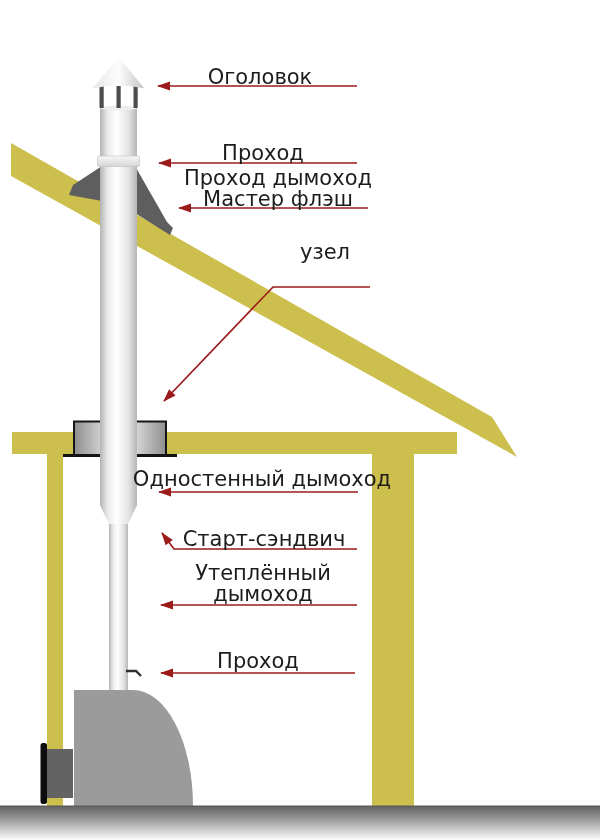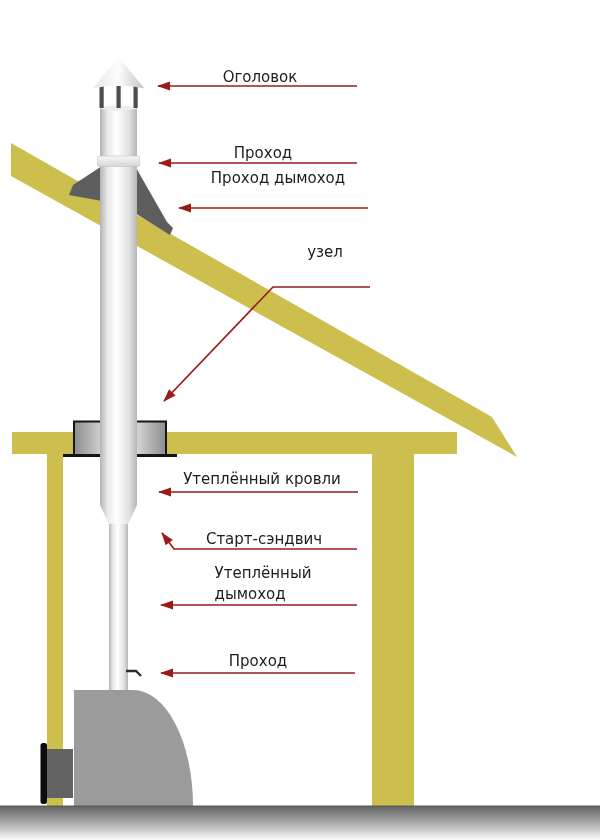--- a/index.html
+++ b/index.html
@@ -3,22 +3,22 @@
 <meta charset="utf-8">
 <style>
   :root{
     --wood:#cdbf4e; --arrow:#9b1b1b; --text:#1c1c1c; --flashing:#5e5e5e;
     --stove:#9b9b9b; --door:#636363; --black:#111111;
   }
   html,body{margin:0;padding:0;background:#ffffff;}
   #stage{position:relative;width:600px;height:840px;background:#fff;overflow:hidden;
          font-family:"DejaVu Sans","Liberation Sans",sans-serif;}
   #diagram-svg{position:absolute;left:0;top:0;}
-  .lbl{position:absolute;transform:translateX(-50%);white-space:nowrap;
-       color:var(--text);font-size:15px;line-height:21px;font-weight:500;letter-spacing:0;}
+  .lbl{position:absolute;transform:translateX(-50%);text-align:center;white-space:nowrap;
+       color:var(--text);font-size:21px;line-height:21px;font-weight:500;letter-spacing:0;}
   .lbl span{display:block;}
 </style>
 </head>
 <body>
 
 <div id="stage">
 
   <svg id="diagram-svg" width="600" height="840" viewBox="0 0 600 840">
     <defs>
       <linearGradient id="pipeGrad" x1="0" y1="0" x2="1" y2="0">
@@ -93,27 +93,28 @@
     <line x1="357" y1="605" x2="161" y2="605" stroke="var(--arrow)" stroke-width="1.7" marker-end="url(#arrHead)"></line>
     <line x1="355" y1="673" x2="161" y2="673" stroke="var(--arrow)" stroke-width="1.7" marker-end="url(#arrHead)"></line>
   </svg>
 
   <div class="lbl" style="left:260px;top:67px">Оголовок</div>
 
   <div class="lbl" style="left:263px;top:143px">Проход</div>
 
   <div class="lbl" style="left:278px;top:168px">
     <span>Проход дымоход</span>
+    <span>Мастер флэш</span>
   </div>
 
   <div class="lbl" style="left:325px;top:241px;line-height:22px">
     <span>узел</span>
   </div>
 
-  <div class="lbl" style="left:262px;top:469px">Утеплённый кровли</div>
+  <div class="lbl" style="left:262px;top:469px">Одностенный дымоход</div>
 
   <div class="lbl" style="left:264px;top:529px">Старт-сэндвич</div>
 
   <div class="lbl" style="left:263px;top:563px">
     <span>Утеплённый</span>
     <span>дымоход</span>
   </div>
 
   <div class="lbl" style="left:258px;top:651px">Проход</div>
 

